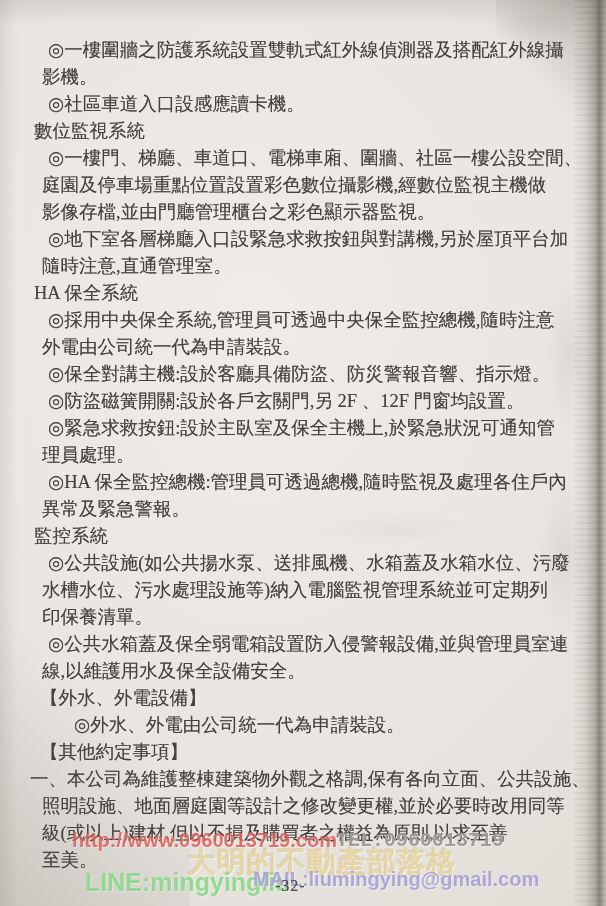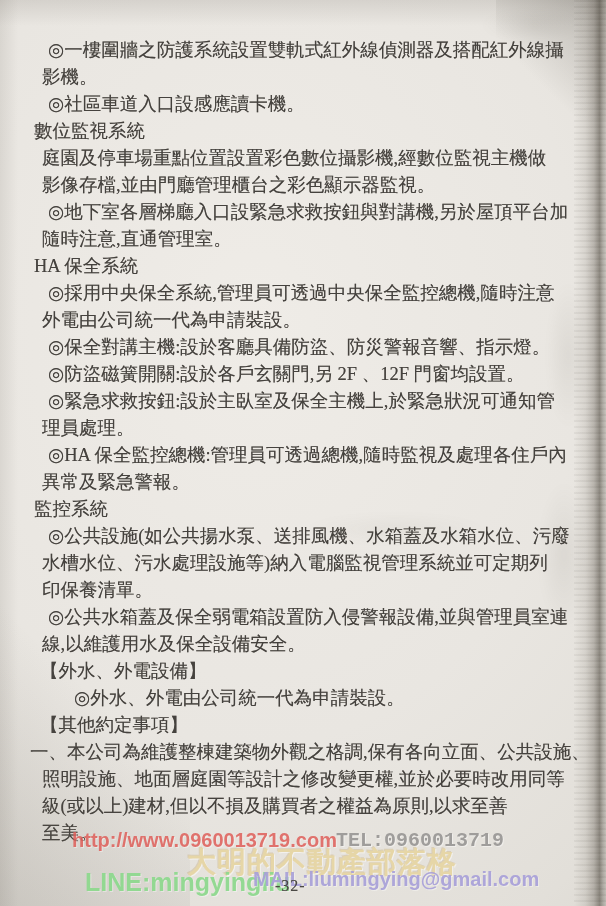--- a/index.html
+++ b/index.html
@@ -85,20 +85,21 @@
 </head>
 <body>
 
 <div class="photo">
 
   <div class="page-text">
       <div class="tl ind-bullet">◎一樓圍牆之防護系統設置雙軌式紅外線偵測器及搭配紅外線攝</div>
       <div class="tl ind-cont">影機。</div>
       <div class="tl ind-bullet">◎社區車道入口設感應讀卡機。</div>
       <div class="tl ind-header">數位監視系統</div>
+      <div class="tl ind-bullet">◎一樓門、梯廳、車道口、電梯車廂、圍牆、社區一樓公設空間、</div>
       <div class="tl ind-cont">庭園及停車場重點位置設置彩色數位攝影機,經數位監視主機做</div>
       <div class="tl ind-cont">影像存檔,並由門廳管理櫃台之彩色顯示器監視。</div>
       <div class="tl ind-bullet">◎地下室各層梯廳入口設緊急求救按鈕與對講機,另於屋頂平台加</div>
       <div class="tl ind-cont">隨時注意,直通管理室。</div>
       <div class="tl ind-header">HA 保全系統</div>
       <div class="tl ind-bullet">◎採用中央保全系統,管理員可透過中央保全監控總機,隨時注意</div>
       <div class="tl ind-cont">外電由公司統一代為申請裝設。</div>
       <div class="tl ind-bullet">◎保全對講主機:設於客廳具備防盜、防災警報音響、指示燈。</div>
       <div class="tl ind-bullet">◎防盜磁簧開關:設於各戶玄關門,另 2F 、12F 門窗均設置。</div>
       <div class="tl ind-bullet">◎緊急求救按鈕:設於主臥室及保全主機上,於緊急狀況可通知管</div>

